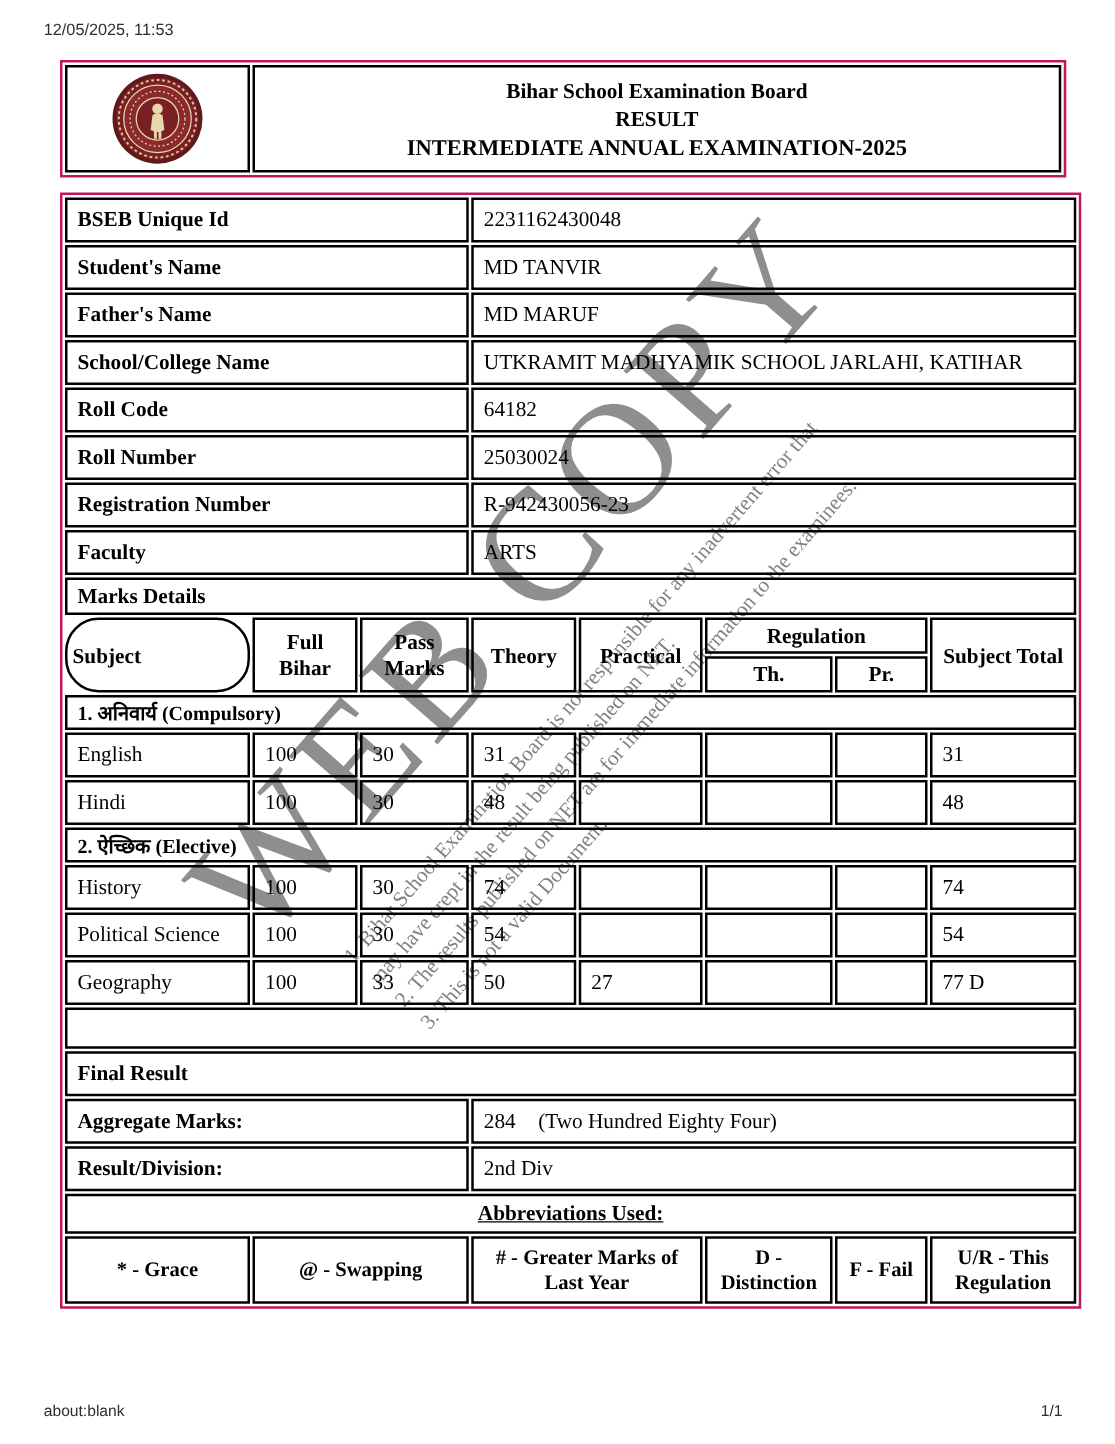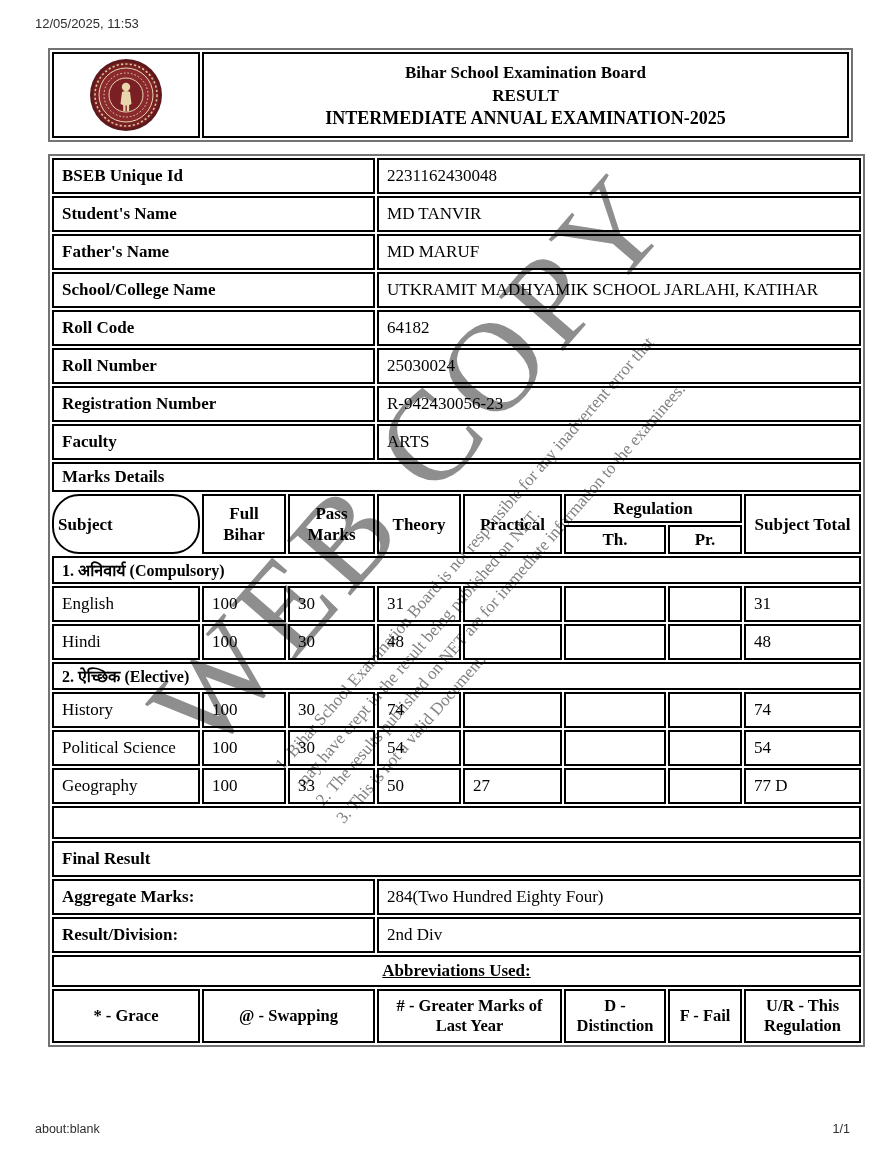--- a/index.html
+++ b/index.html
@@ -14,36 +14,36 @@
 
   
   .watermark{position:absolute;inset:0;z-index:0;pointer-events:none;}
   .wm-big{position:absolute;left:410px;top:462px;transform:translate(-50%,-50%) rotate(-49deg);
           font-size:128px;letter-spacing:7px;color:rgba(110,110,110,0.78);white-space:nowrap;}
   .wm-lines{position:absolute;left:495px;top:580px;transform:translate(-50%,-50%) rotate(-49deg);
           font-size:17px;line-height:27px;color:rgba(122,122,122,0.95);white-space:nowrap;}
 
   .content{position:absolute;top:48px;left:48px;width:795px;z-index:1;}
   table{border-collapse:separate;border-spacing:2px;table-layout:fixed;width:795px;
-        border:2px solid #737373;background:transparent;}
+        border:2px solid #be185d;background:transparent;}
   td{border:2px solid #000;font-size:17px;padding:3px 8px;overflow:hidden;background:transparent;
      vertical-align:middle;}
   .details{margin-top:12px;}
   .b{font-weight:bold;}
   .c{}
   .hdr-title td{text-align:center;font-weight:bold;line-height:23px;}
   .hdr-title .l3{font-size:18px;}
   .logo-cell{text-align:center;padding:4px;}
   .info td{height:26px;}
   .mh td{font-weight:bold;text-align:center;padding:2px 4px;line-height:21px;}
   .sec td{font-weight:bold;padding:1px 8px;height:22px;font-size:16px;}
   .data td{height:26px;}
   .empty-row td{height:23px;}
   .fr td{height:26px;}
-  .agg-words{}
+  .agg-words{margin-left:18px;}
   .abbr-title td{text-align:center;font-weight:bold;height:22px;}
   .abbr-title span{text-decoration:underline;}
   .abbr td{font-weight:bold;text-align:center;height:46px;font-size:16.5px;padding:2px 5px;line-height:20px;}
 </style>
 </head>
 <body>
 
 <div class="page">
 
   <div class="print-ts">12/05/2025, 11:53</div>

